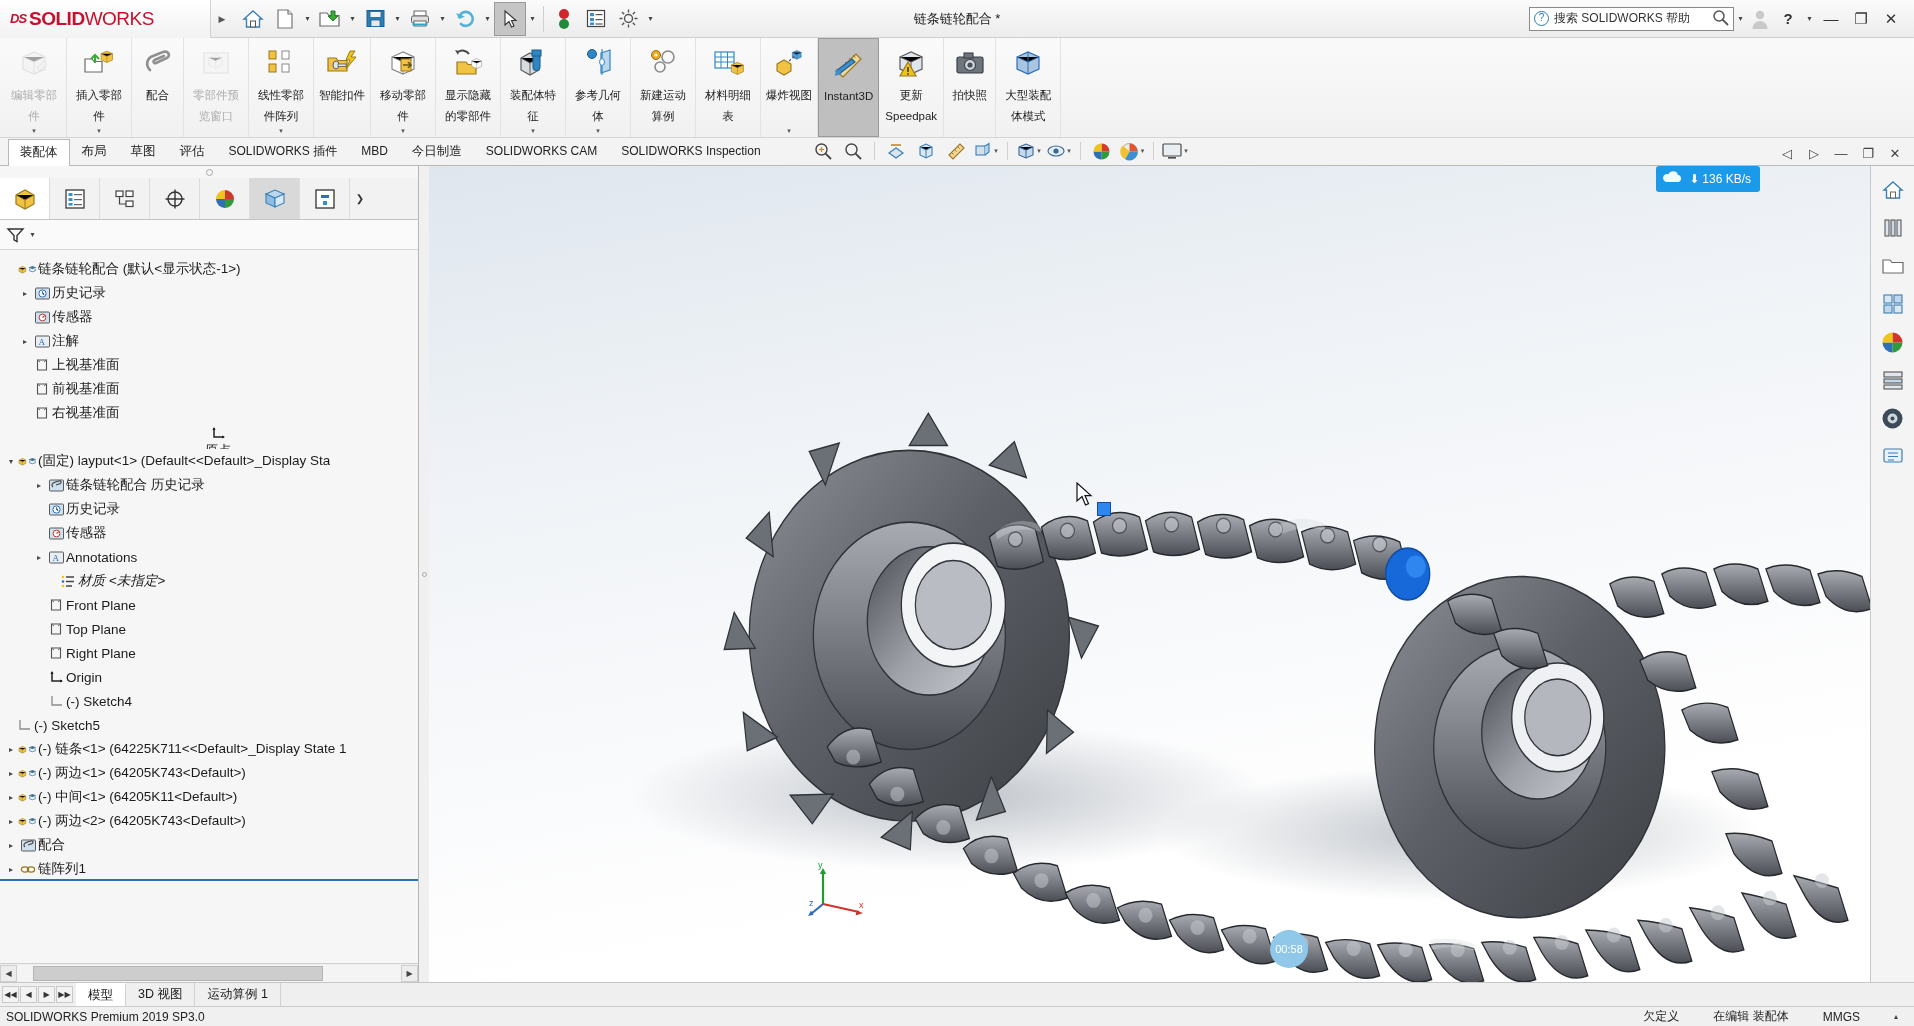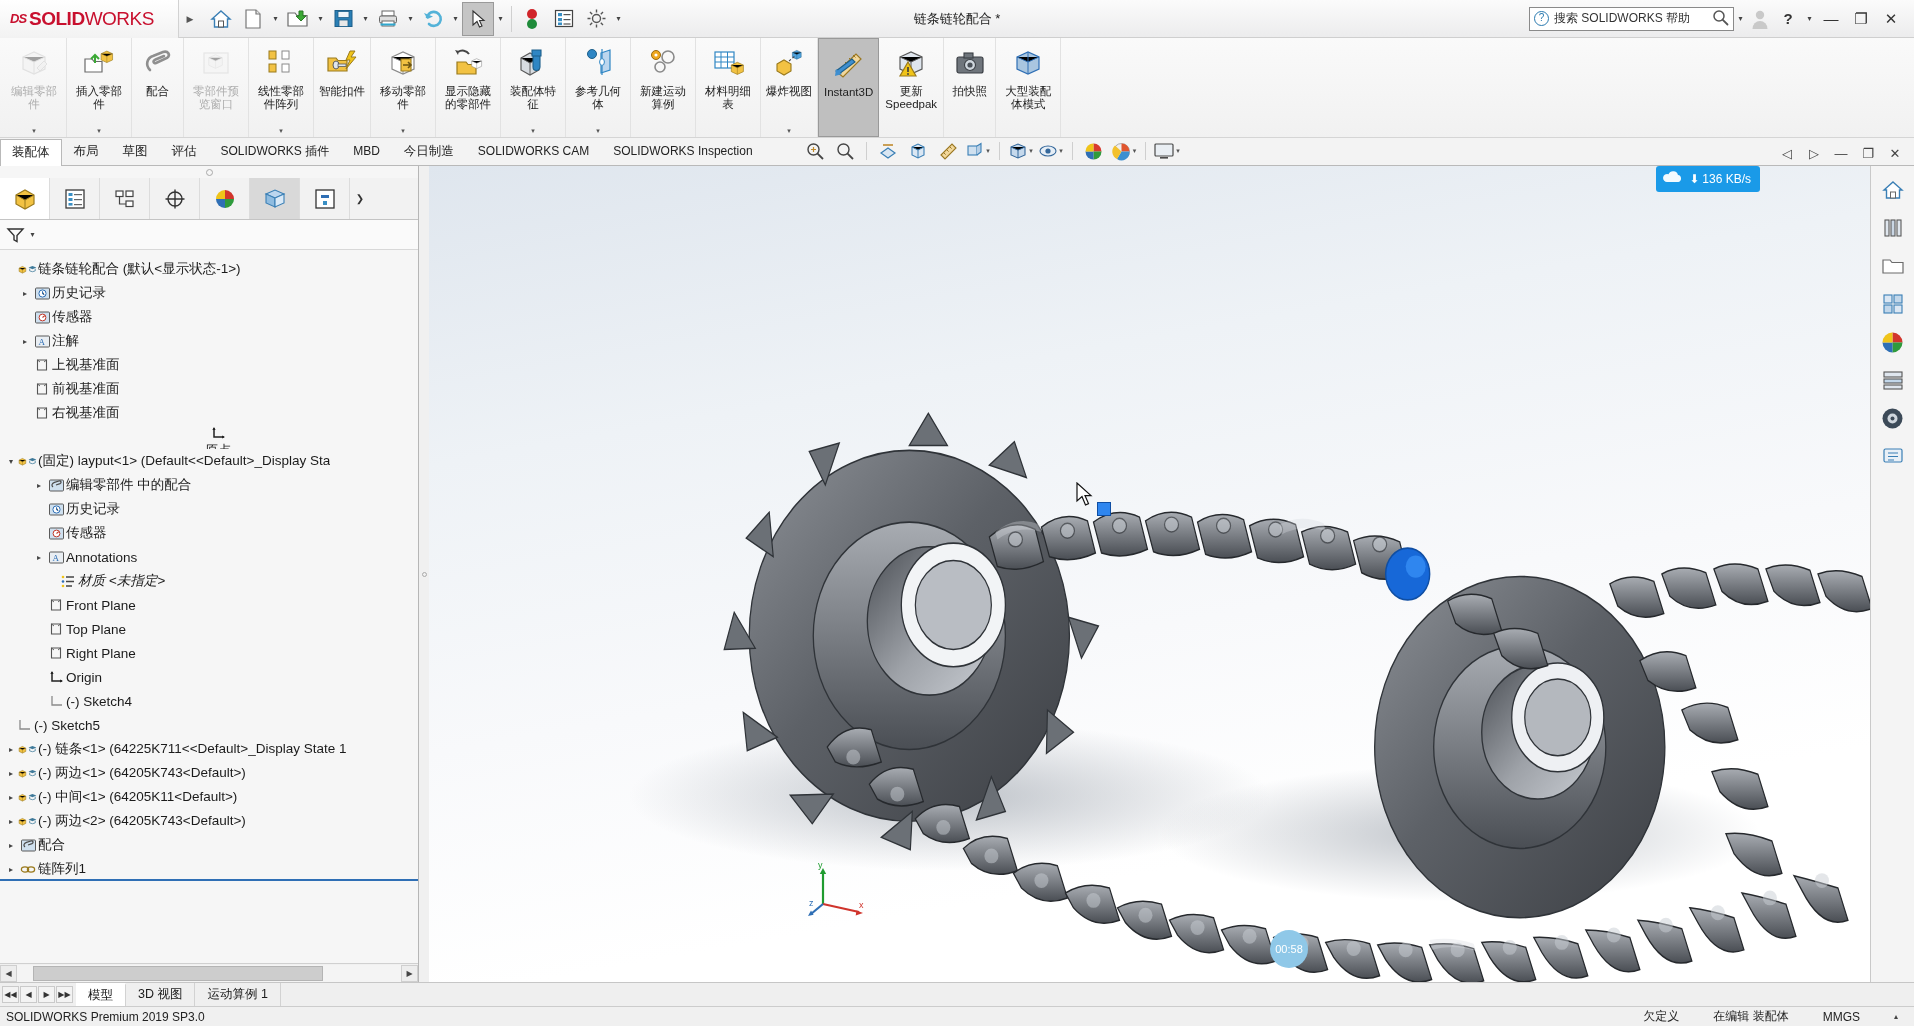--- a/index.html
+++ b/index.html
@@ -13,21 +13,21 @@
   }
   .app { position:relative; width:1914px; height:1026px; display:flex; flex-direction:column; }
 
   
   .titlebar {
     height:38px; min-height:38px; display:flex; align-items:center;
     background:linear-gradient(#fbfbfb,#ececed);
     border-bottom:1px solid #cfcfcf; position:relative;
   }
   .logo-box {
-    width:179px; height:38px; display:flex; align-items:center; padding-left:10px;
+    width:211px; height:38px; display:flex; align-items:center; padding-left:10px;
     background:linear-gradient(#ffffff,#f2f2f2);
     border-right:1px solid #d2d2d2;
   }
   .ds-logo { font-size:13px; letter-spacing:-1px; color:#c8102e; font-weight:bold; font-style:italic; margin-right:3px; }
   .sw-logo { font-size:19px; font-weight:bold; letter-spacing:-0.5px; }
   .sw-logo .solid { color:#c8102e; }
   .sw-logo .works { color:#c8102e; font-weight:normal; }
   .tb-arrow { width:22px; text-align:center; font-size:9px; color:#555; }
   .qat { display:flex; align-items:center; height:38px; padding-left:4px; }
   .qat-btn {
@@ -58,21 +58,21 @@
     background:linear-gradient(#fafafa,#f1f1f1); border-bottom:1px solid #d5d5d5;
     padding-left:2px; position:relative;
   }
   .rb {
     min-width:52px; padding:3px 5px 0 5px; display:flex; flex-direction:column;
     align-items:center; text-align:center; border-right:1px solid #e2e2e2;
     position:relative;
   }
   .rb.active { background:#bfbfbf; border:1px solid #999; }
   .rb .ico { height:40px; display:flex; align-items:center; justify-content:center; margin-top:2px; }
-  .rb .lbl { font-size:11.5px; line-height:13px; color:#222; max-width:54px; margin-top:2px; }
+  .rb .lbl { font-size:11.5px; line-height:21px; color:#222; max-width:54px; margin-top:2px; }
   .rb.disabled .lbl { color:#adadad; }
   .rb .dd { font-size:7px; color:#555; margin-top:auto; padding-bottom:2px; height:10px; }
 
   
   .cmdtabs { height:28px; min-height:28px; display:flex; align-items:flex-end;
     background:#f3f3f3; border-bottom:1px solid #b9b9b9; position:relative; }
   .ctab { padding:4px 11px 5px 11px; font-size:12.5px; color:#222;
     border:1px solid transparent; border-bottom:none; line-height:17px; }
   .ctab.active { background:#ffffff; border-color:#b9b9b9; position:relative; top:1px; }
   .ctab.en { font-size:12px; }
@@ -482,21 +482,21 @@
             <path d="M6 11 L17 16 L28 11 M17 16 V28" stroke="#2f6fb5" stroke-width="1"></path>
             <path d="M17 6 L17 16" stroke="#2f6fb5" stroke-width="1"></path>
           </svg>
         </span>
         <span class="lbl">大型装配体模式</span>
         <span class="dd"></span>
       </div>
     </div>
 
   <div class="cmdtabs">
-    <div id="ctabs" style="display:flex;align-items:flex-end;">
+    <div id="ctabs" style="display:flex;align-items:flex-end;margin-left:8px;">
         <div class="ctab active">装配体</div>
         <div class="ctab">布局</div>
         <div class="ctab">草图</div>
         <div class="ctab">评估</div>
         <div class="ctab en">SOLIDWORKS 插件</div>
         <div class="ctab en">MBD</div>
         <div class="ctab">今日制造</div>
         <div class="ctab en">SOLIDWORKS CAM</div>
         <div class="ctab en">SOLIDWORKS Inspection</div>
       </div>
@@ -760,21 +760,21 @@
             <span class="tlbl">(固定) layput&lt;1&gt; (Default&lt;&lt;Default&gt;_Display Sta</span>
           </div>
           <div class="tnode" style="padding-left: 32px;">
             <span class="tw">▸</span>
             <span class="tico">
               <svg width="17" height="17" viewBox="0 0 17 17">
                 <rect x="1.5" y="3" width="14" height="11" rx="1" fill="#cfe0ef" stroke="#5a5a5a" stroke-width="1"></rect>
                 <path d="M5 10 C3 8.5 4 6 6.5 5.3 L11 4 C13 3.4 14 5.5 12 6.6 L8 8" fill="none" stroke="#4a4a4a" stroke-width="1.2"></path>
               </svg>
             </span>
-            <span class="tlbl">编辑零部件 中的配合</span>
+            <span class="tlbl">链条链轮配合 历史记录</span>
           </div>
           <div class="tnode" style="padding-left: 32px;">
             <span class="tw"></span>
             <span class="tico">
               <svg width="17" height="17" viewBox="0 0 17 17">
                 <rect x="1.5" y="3" width="14" height="11" rx="1" fill="#cfe0ef" stroke="#5a5a5a" stroke-width="1"></rect>
                 <circle cx="8.5" cy="8.5" r="3.6" fill="#fff" stroke="#2f6fb5" stroke-width="1"></circle>
                 <path d="M8.5 6.3 V8.8 L10.4 9.9" stroke="#2f6fb5" stroke-width="1"></path>
               </svg>
             </span>

